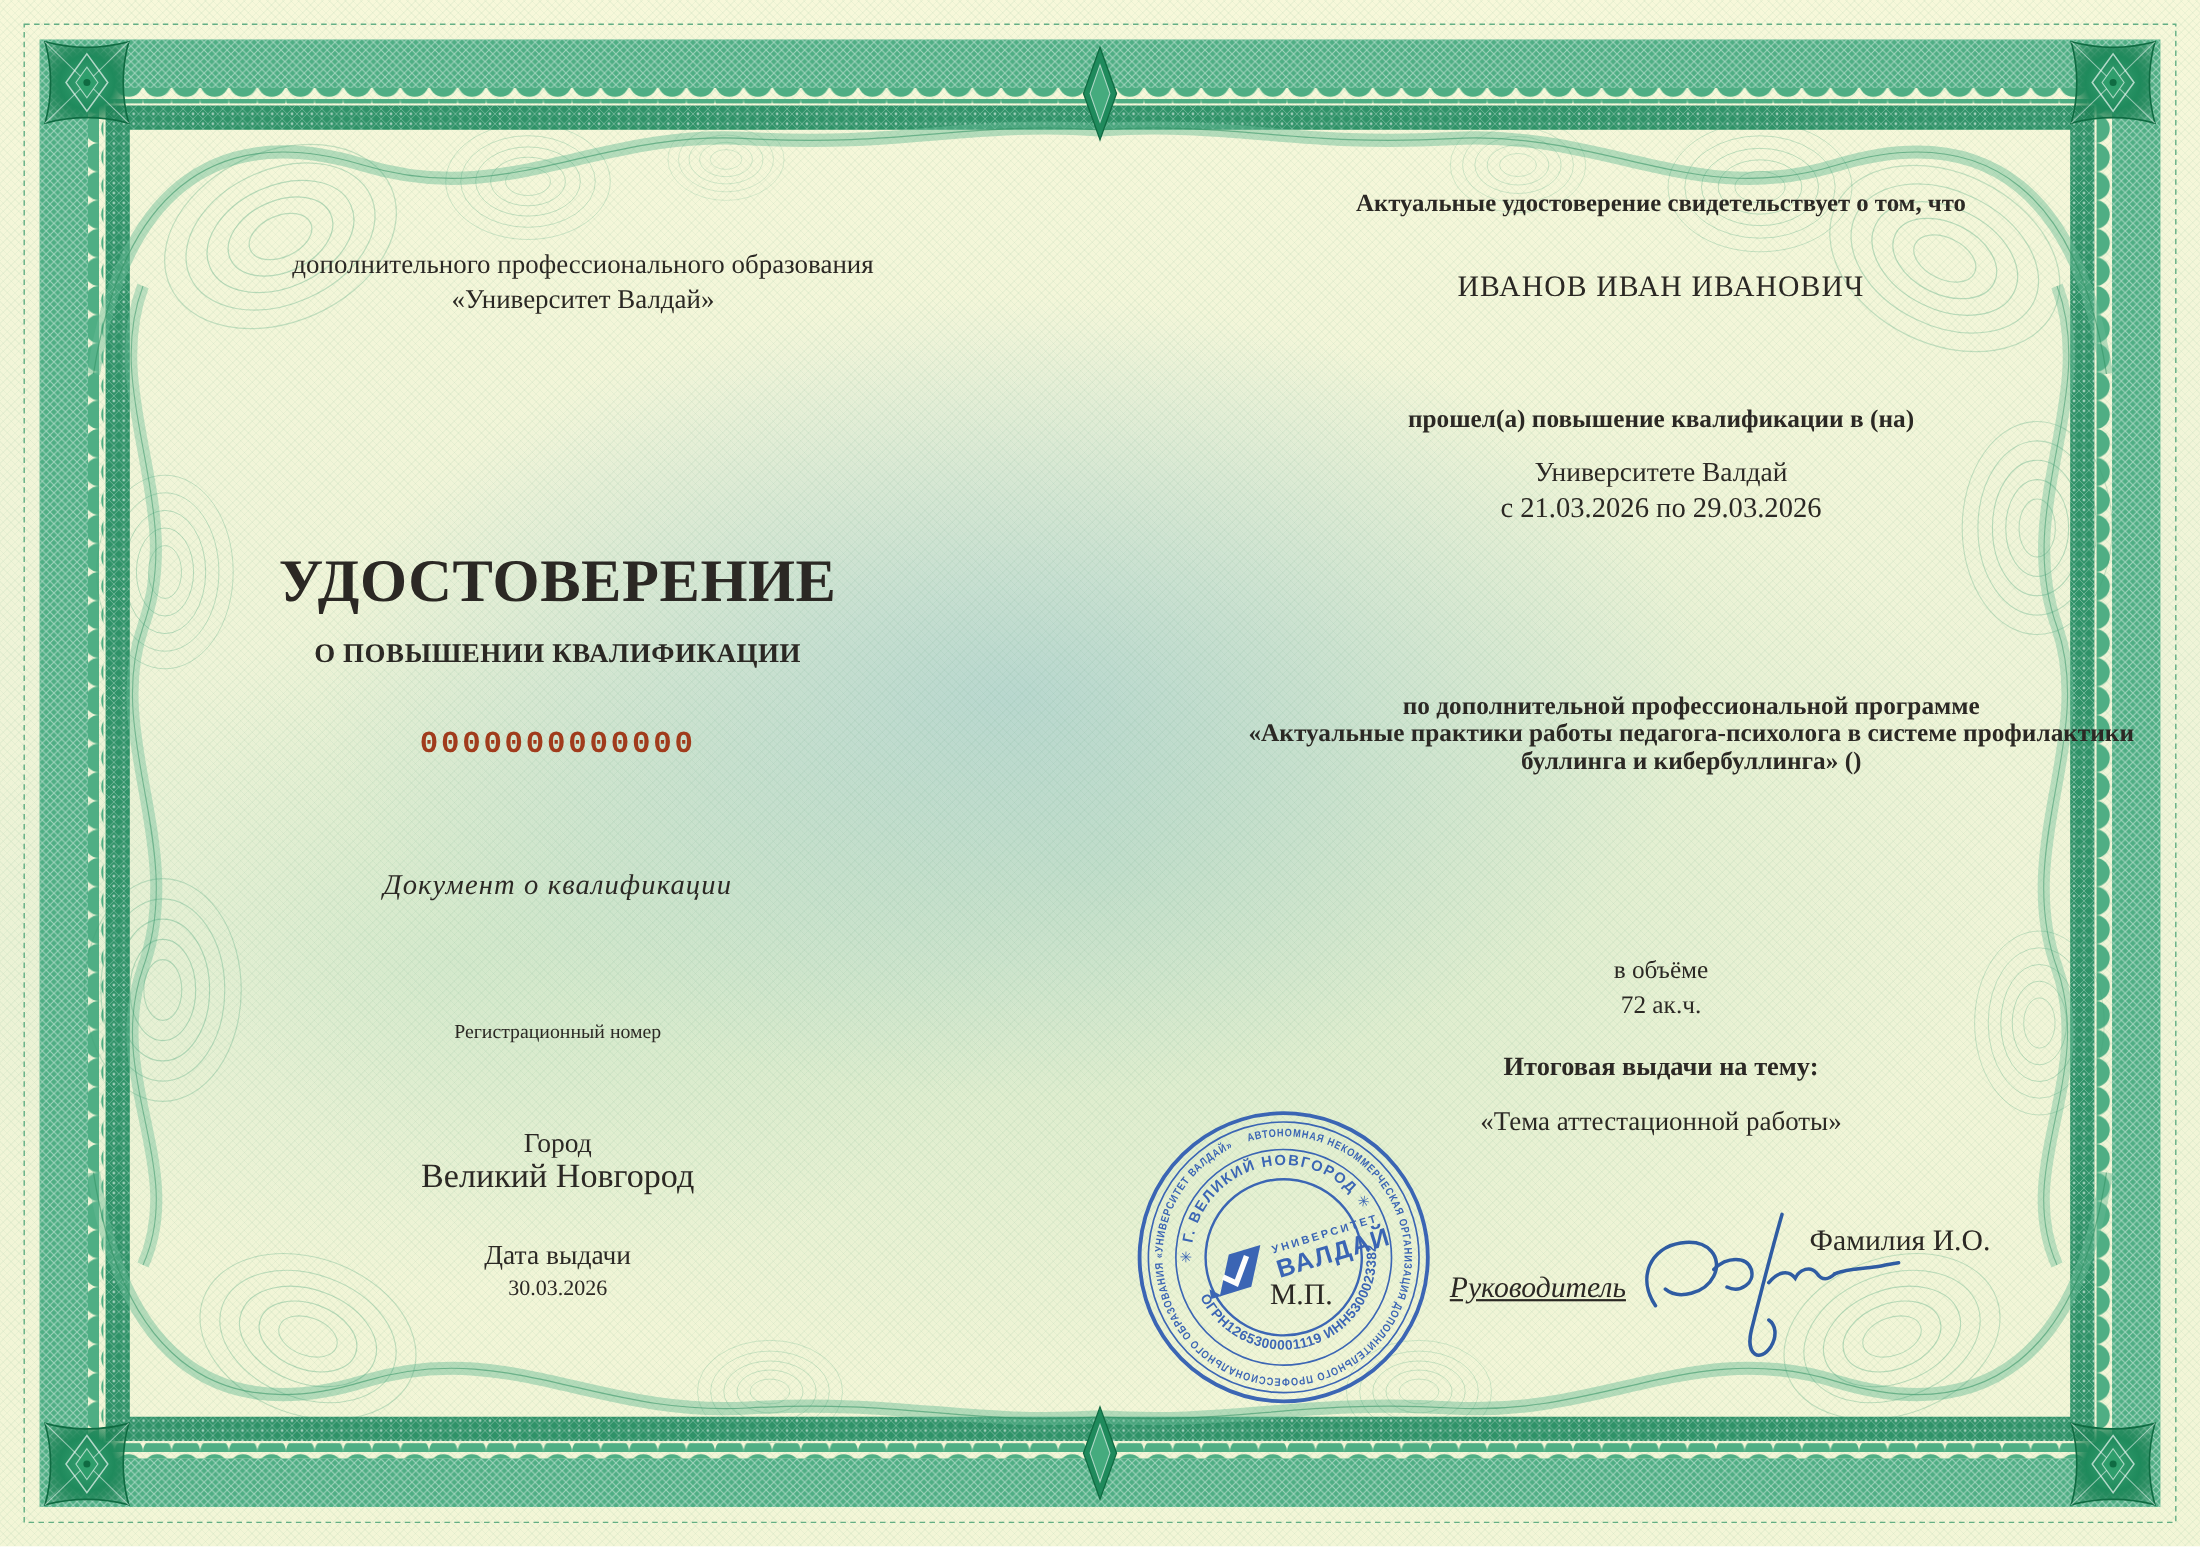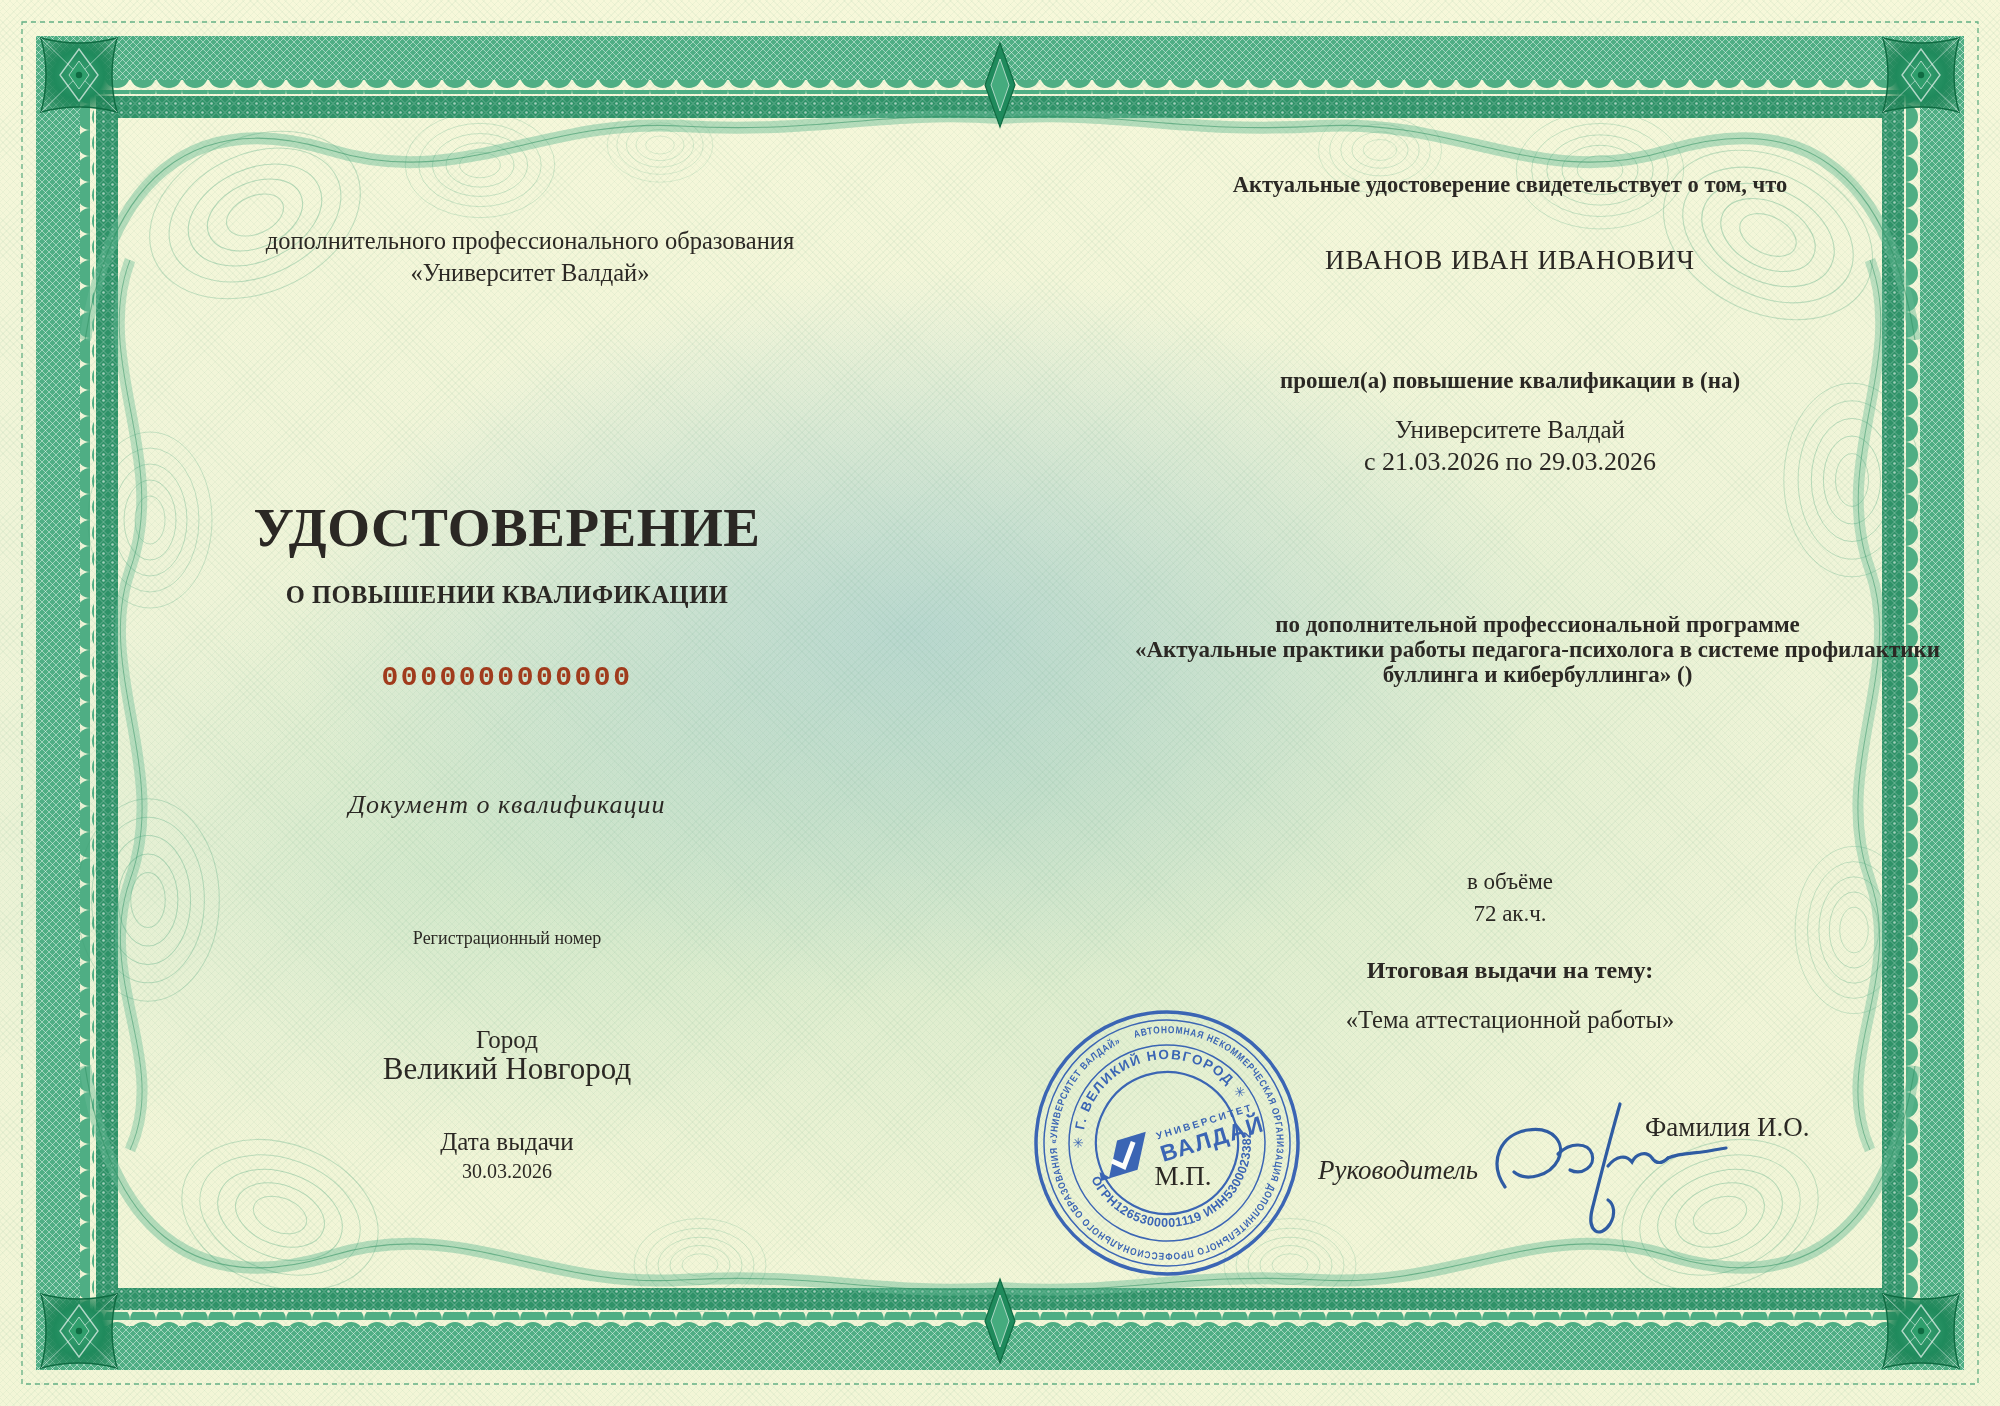--- a/index.html
+++ b/index.html
@@ -161,21 +161,21 @@
 
   <div class="abs ctr rcol sb" style="top:172px;font-size:22.5px;">Актуальные удостоверение свидетельствует о том, что</div>
 
   <div class="abs ctr rcol" style="top:245px;font-size:27px;letter-spacing:1px;">ИВАНОВ ИВАН ИВАНОВИЧ</div>
 
   <div class="abs ctr rcol sb" style="top:368px;font-size:23px;">прошел(а) повышение квалификации в (на)</div>
 
   <div class="abs ctr rcol" style="top:416px;font-size:25px;">Университете Валдай</div>
   <div class="abs ctr rcol" style="top:447px;font-size:26px;">с 21.03.2026 по 29.03.2026</div>
 
-  <div class="abs ctr pblk sb" style="top:612px;font-size:23px;line-height:25px;">
+  <div class="abs ctr pblk sb" style="top:629px;font-size:23px;line-height:25px;">
     <div>по дополнительной профессиональной программе</div>
     <div>«Актуальные практики работы педагога-психолога в системе профилактики</div>
     <div>буллинга и кибербуллинга» ()</div>
   </div>
 
   <div class="abs ctr rcol" style="top:869px;font-size:23px;">в объёме</div>
   <div class="abs ctr rcol" style="top:901px;font-size:23px;">72 ак.ч.</div>
 
   <div class="abs ctr rcol sb" style="top:957px;font-size:24px;">Итоговая выдачи на тему:</div>
   <div class="abs ctr rcol" style="top:1006px;font-size:24.5px;">«Тема аттестационной работы»</div>
@@ -205,21 +205,21 @@
         <path d="M -58,1 L -48,10 L -32,-11" stroke="#fff" stroke-width="5" fill="none"></path>
         <polygon points="-73,8 -64,17 -74,17" fill="#2d5ab2"></polygon>
       </g>
       <text x="-8" y="-6" font-size="10" font-weight="700" letter-spacing="2.4">УНИВЕРСИТЕТ</text>
       <text x="-9" y="17" font-size="23" font-weight="800" letter-spacing="1.5">ВАЛДАЙ</text>
     </g>
   </svg>
 
   <div class="abs ctr" style="left:1123px;top:1161px;width:120px;font-size:27px;">М.П.</div>
 
-  <div class="abs it" style="left:1318px;top:1155px;font-size:27px;">Руководитель</div>
+  <div class="abs it" style="left:1318px;top:1155px;font-size:27px;text-decoration:underline;">Руководитель</div>
 
   <svg class="abs" style="left:1470px;top:1092px;" width="260" height="155" viewBox="0 0 260 155">
     <g fill="none" stroke="#1f4f9e" stroke-width="3.2" stroke-linecap="round" opacity="0.92">
       <path d="M35,95 C18,70 30,42 58,38 C84,34 96,52 88,68 C80,84 56,90 44,80"></path>
       <path d="M88,62 C100,50 118,50 122,62 C126,74 112,84 100,78"></path>
       <path d="M150,12 C142,40 132,78 122,118 C117,140 130,147 140,132 C146,122 144,112 138,108"></path>
       <path d="M138,74 C146,64 156,62 162,70 C166,62 176,58 182,66 C186,72 192,72 198,66"></path>
       <path d="M198,66 C212,60 228,62 244,58 L 256,56"></path>
     </g>
   </svg>

